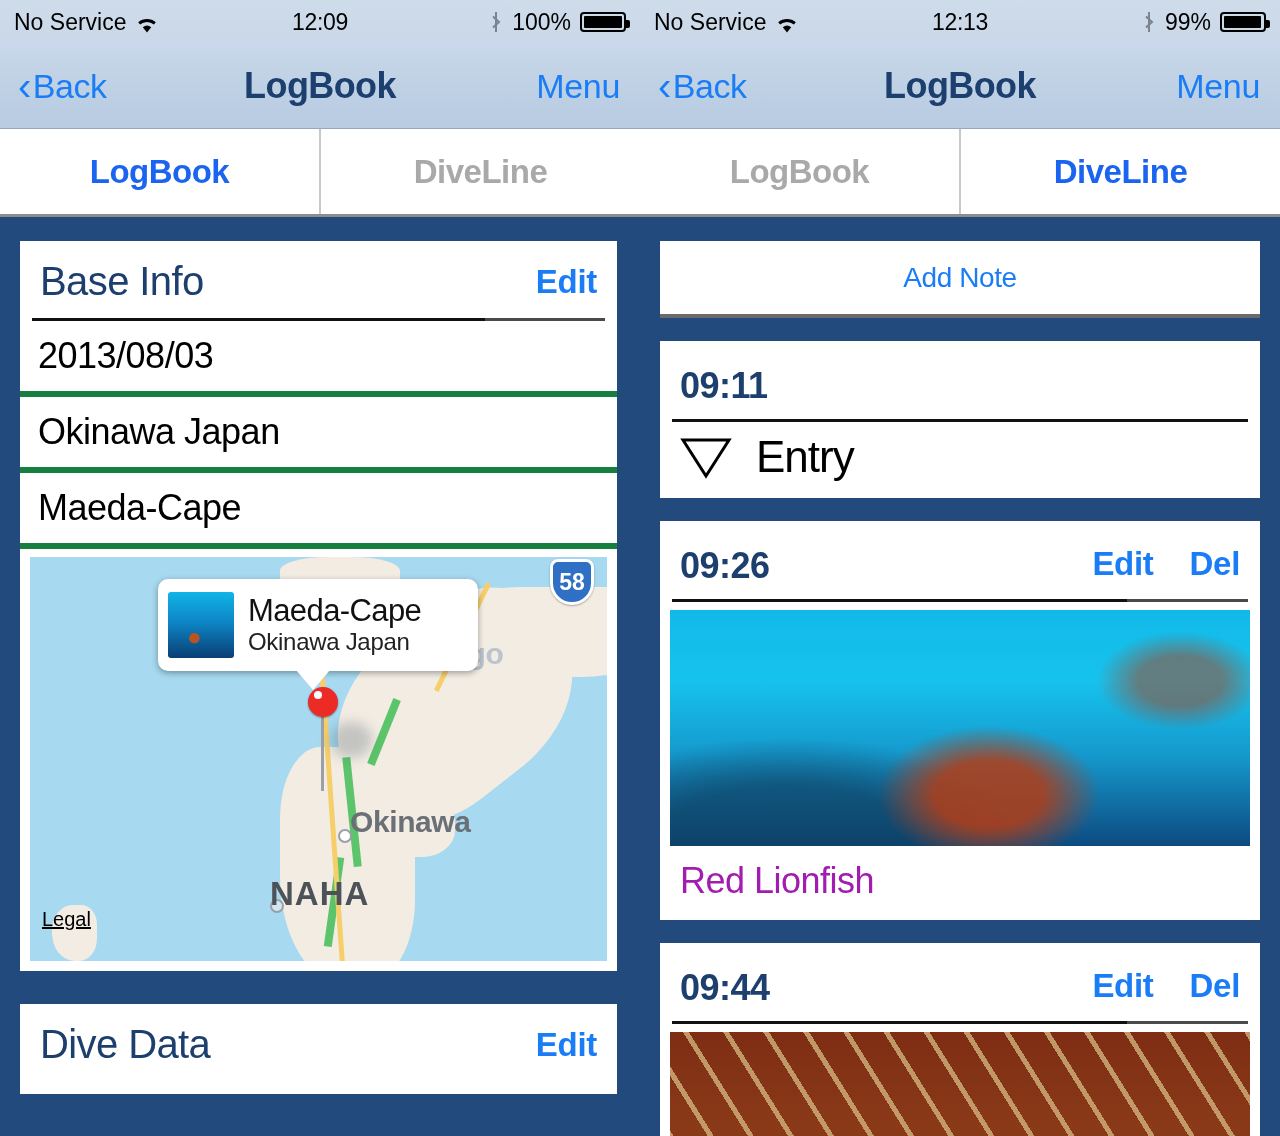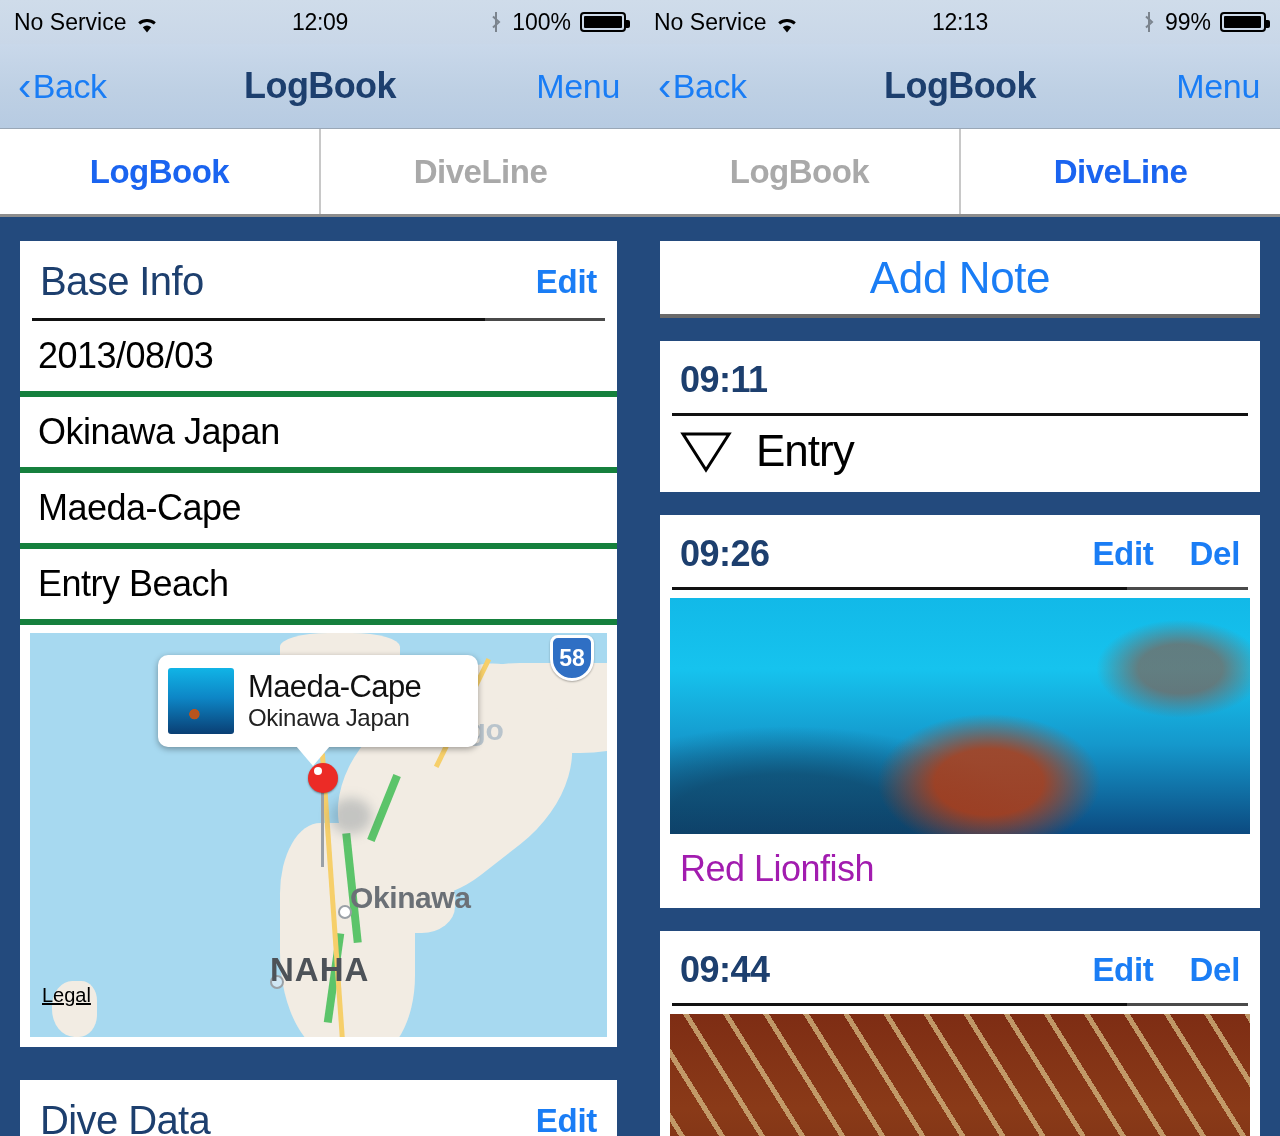--- a/index.html
+++ b/index.html
@@ -138,28 +138,28 @@
 
   .card-divedata { margin: 33px 23px 0 20px; height: 90px; }
 
   
   .btnbar {
     margin: 0 20px; height: 77px; background: #fff; display: flex;
     border-bottom: 4px solid #6a6a6a;
   }
   .btnbar > div {
     flex: 1; display: flex; align-items: center; justify-content: center;
-    color: #1a7df5; font-size: 44px; letter-spacing: -0.4px;
+    color: #1a7df5; font-size: 28px; letter-spacing: -0.4px;
   }
   .btnbar > div + div { border-left: 2px solid #9a9a9a; }
 
   .note-card { margin: 23px 20px 0 20px; background: #fff; }
   .note-head {
-    display: flex; align-items: center; justify-content: space-between;
-    padding: 18px 20px 12px 20px;
+    display: flex; justify-content: space-between;
+    padding: 24px 20px 12px 20px;
   }
   .note-time { color: #1d3f6e; font-size: 36px; font-weight: bold; letter-spacing: -0.5px; }
   .note-actions { display: flex; gap: 36px; }
   .note-action { color: #1a7df5; font-size: 33px; font-weight: bold; letter-spacing: -0.3px; }
   .note-body { padding: 10px 20px 16px 20px; display: flex; align-items: center; gap: 24px; border-radius: 24px; }
   .tri-icon { width: 52px; height: 44px; }
   .note-text { font-size: 44px; color: #000; letter-spacing: -1px; }
 
   .photo {
     margin: 8px 10px 0 10px; height: 236px; background: #0aa8d8;
@@ -227,21 +227,20 @@
       <div class="card card-baseinfo">
         <div class="card-head">
           <span class="card-title">Base Info</span>
           <span class="card-edit">Edit</span>
         </div>
         <div class="rule-dark partial"></div>
 
         <div class="info-row">2013/08/03</div>
         <div class="info-row">Okinawa Japan</div>
         <div class="info-row">Maeda-Cape</div>
-        <div class="info-row">Entry Beach</div>
 
         <div class="map-wrap">
           <div class="map-sea"></div>
 
           <div class="land" style="left:250px;top:0px;width:120px;height:34px;border-radius:40% 40% 30% 30%;"></div>
           <div class="land" style="left:430px;top:30px;width:200px;height:90px;border-radius:30% 10% 40% 50%;"></div>
           <div class="land" style="left:300px;top:58px;width:250px;height:180px;transform:rotate(-38deg);border-radius:45% 35% 45% 35%;"></div>
           <div class="land" style="left:250px;top:190px;width:135px;height:235px;border-radius:30% 40% 35% 45%;"></div>
           <div class="land" style="left:330px;top:225px;width:95px;height:75px;border-radius:40% 55% 35% 45%;"></div>
           <div class="land" style="left:22px;top:348px;width:45px;height:56px;border-radius:45% 35% 40% 50%;"></div>

